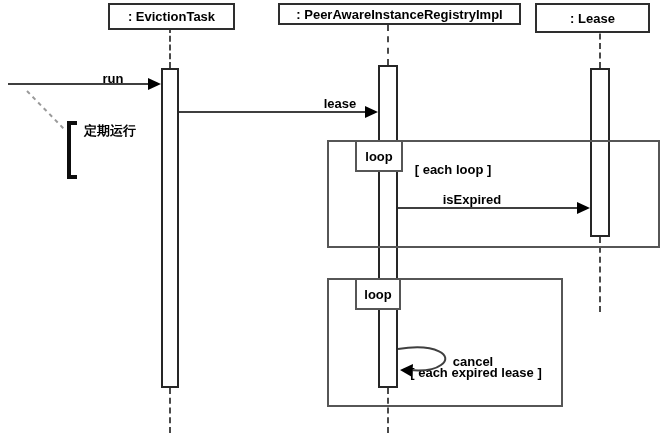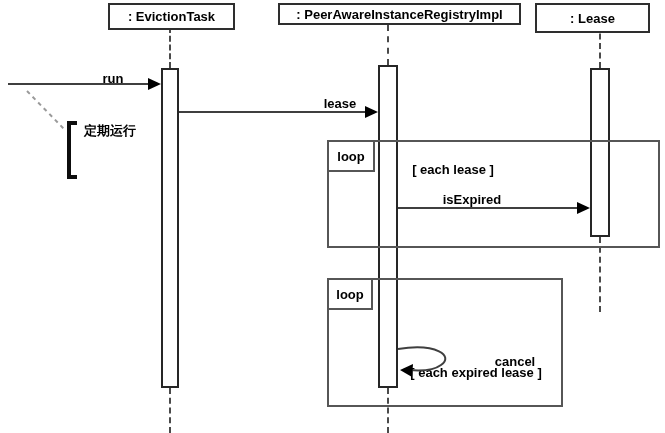--- a/index.html
+++ b/index.html
@@ -54,20 +54,21 @@
     box-sizing: border-box;
     border: 2px solid #565656;
     background: #ffffff;
     display: flex;
     align-items: center;
     justify-content: center;
     font-weight: bold;
     font-size: 13px;
     color: #000000;
     z-index: 4;
+    margin-left: 28px;
   }
   .guard {
     position: absolute;
     transform: translate(-50%, -50%);
     font-weight: bold;
     font-size: 13px;
     color: #000000;
     white-space: nowrap;
     z-index: 4;
   }
@@ -135,21 +136,21 @@
   <div class="dash-v" style="left:599px; top:237px; height:75px;"></div>
 
   <div class="bar" style="left:161px; top:68px; width:18px; height:320px;"></div>
   <div class="bar" style="left:378px; top:65px; width:20px; height:323px;"></div>
   <div class="bar" style="left:590px; top:68px; width:20px; height:169px;"></div>
 
   <div class="frag" style="left:327px; top:140px; width:333px; height:108px;"></div>
   <div class="frag-op" style="left:327px; top:140px; width:48px; height:32px;">
     <span>loop</span>
   </div>
-  <div class="guard" style="left:453px; top:169px;">[ each lease ]</div>
+  <div class="guard" style="left:453px; top:169px;">[ each loop ]</div>
 
   <div class="frag" style="left:327px; top:278px; width:236px; height:129px;"></div>
   <div class="frag-op" style="left:327px; top:278px; width:46px; height:32px;">
     <span>loop</span>
   </div>
   <div class="guard" style="left:476px; top:332px;margin-top:40px;">[ each expired lease ]</div>
 
   <div class="note-bracket"></div>
   <div class="note-text">
     <div>定期运行</div>
@@ -176,15 +177,15 @@
       <path d="M 398 349 C 437 343 454 356 441 365 C 433 371 421 371 409 370" fill="none" stroke="#3f3f3f" stroke-width="2"></path>
       <polygon points="400,370 413,364 412,377" fill="#000000"></polygon>
     </g>
 
     <line x1="27" y1="91" x2="64" y2="129" stroke="#9a9a9a" stroke-width="2" stroke-dasharray="4 4"></line>
   </svg>
 
   <div class="msg-label" style="left:85px; top:86px;margin-left:28px;">run</div>
   <div class="msg-label" style="left:340px; top:111px;">lease</div>
   <div class="msg-label" style="left:472px; top:207px;">isExpired</div>
-  <div class="msg-label mid" style="left:473px; top:361px;margin-left:42px;">cancel</div>
+  <div class="msg-label mid" style="left:473px; top:361px;">cancel</div>
 
 </div>
 
 </body></html>

